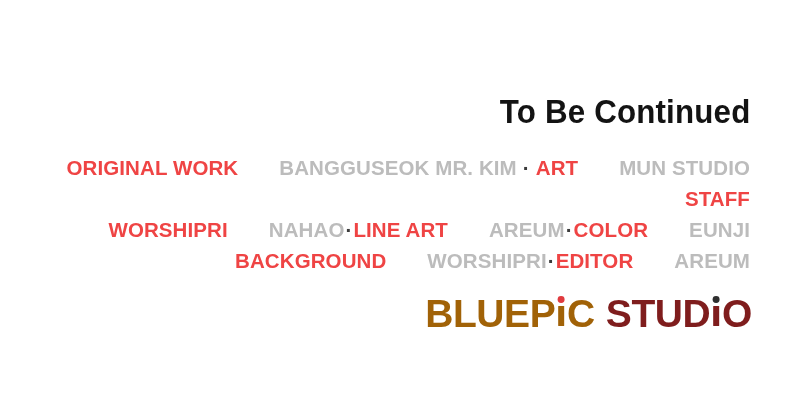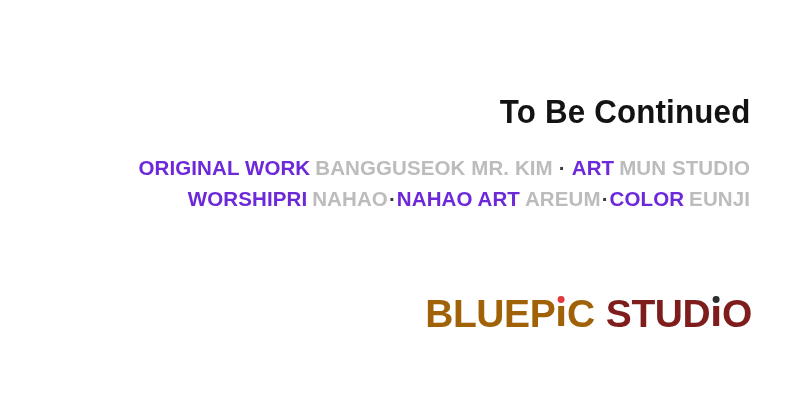--- a/index.html
+++ b/index.html
@@ -50,24 +50,25 @@
     text-align: right;
   }
   .credit-line {
     white-space: nowrap;
     line-height: 31px;
     font-size: 20.5px;
     font-weight: 700;
     letter-spacing: 0.1px;
   }
   .c-label {
-    color: #6d28d9;
+    color: #ef4444;
   }
   .c-value {
     color: #bcbcbc;
+    margin-left: 36px;
   }
   .c-sep {
     color: #3b3b3b;
     padding: 0 1px;
   }
   .c-sp {
     display: inline-block;
     width: 5px;
   }
 
@@ -129,25 +130,31 @@
   <div id="title-block">
     <span id="title-text">To Be Continued</span>
   </div>
 
   <div id="credits-block">
 
     <div class="credit-line">
       <span class="c-label">ORIGINAL WORK</span><span class="c-sp"></span><span class="c-value">BANGGUSEOK MR. KIM</span><span class="c-sp"></span><span class="c-sep">·</span><span class="c-sp"></span><span class="c-label">ART</span><span class="c-sp"></span><span class="c-value">MUN STUDIO</span>
     </div>
 
+    <div class="credit-line">
+      <span class="c-label">STAFF</span>
+    </div>
 
     <div class="credit-line">
-      <span class="c-label">WORSHIPRI</span><span class="c-sp"></span><span class="c-value">NAHAO</span><span class="c-sep">·</span><span class="c-label">NAHAO ART</span><span class="c-sp"></span><span class="c-value">AREUM</span><span class="c-sep">·</span><span class="c-label">COLOR</span><span class="c-sp"></span><span class="c-value">EUNJI</span>
+      <span class="c-label">WORSHIPRI</span><span class="c-sp"></span><span class="c-value">NAHAO</span><span class="c-sep">·</span><span class="c-label">LINE ART</span><span class="c-sp"></span><span class="c-value">AREUM</span><span class="c-sep">·</span><span class="c-label">COLOR</span><span class="c-sp"></span><span class="c-value">EUNJI</span>
     </div>
 
+    <div class="credit-line">
+      <span class="c-label">BACKGROUND</span><span class="c-sp"></span><span class="c-value">WORSHIPRI</span><span class="c-sep">·</span><span class="c-label">EDITOR</span><span class="c-sp"></span><span class="c-value">AREUM</span>
+    </div>
 
   </div>
 
   <div id="logo-block">
     <span class="logo-word" id="logo-bluepic"><span>BLUEP</span><span class="dotless-i"><span class="stem"></span><span class="dot" id="bluepic-i-dot"></span></span><span>C</span></span><span class="logo-word" id="logo-studio"><span>STUD</span><span class="dotless-i"><span class="stem"></span><span class="dot" id="studio-i-dot"></span></span><span>O</span></span>
   </div>
 
 </div>
 
 </body></html>

